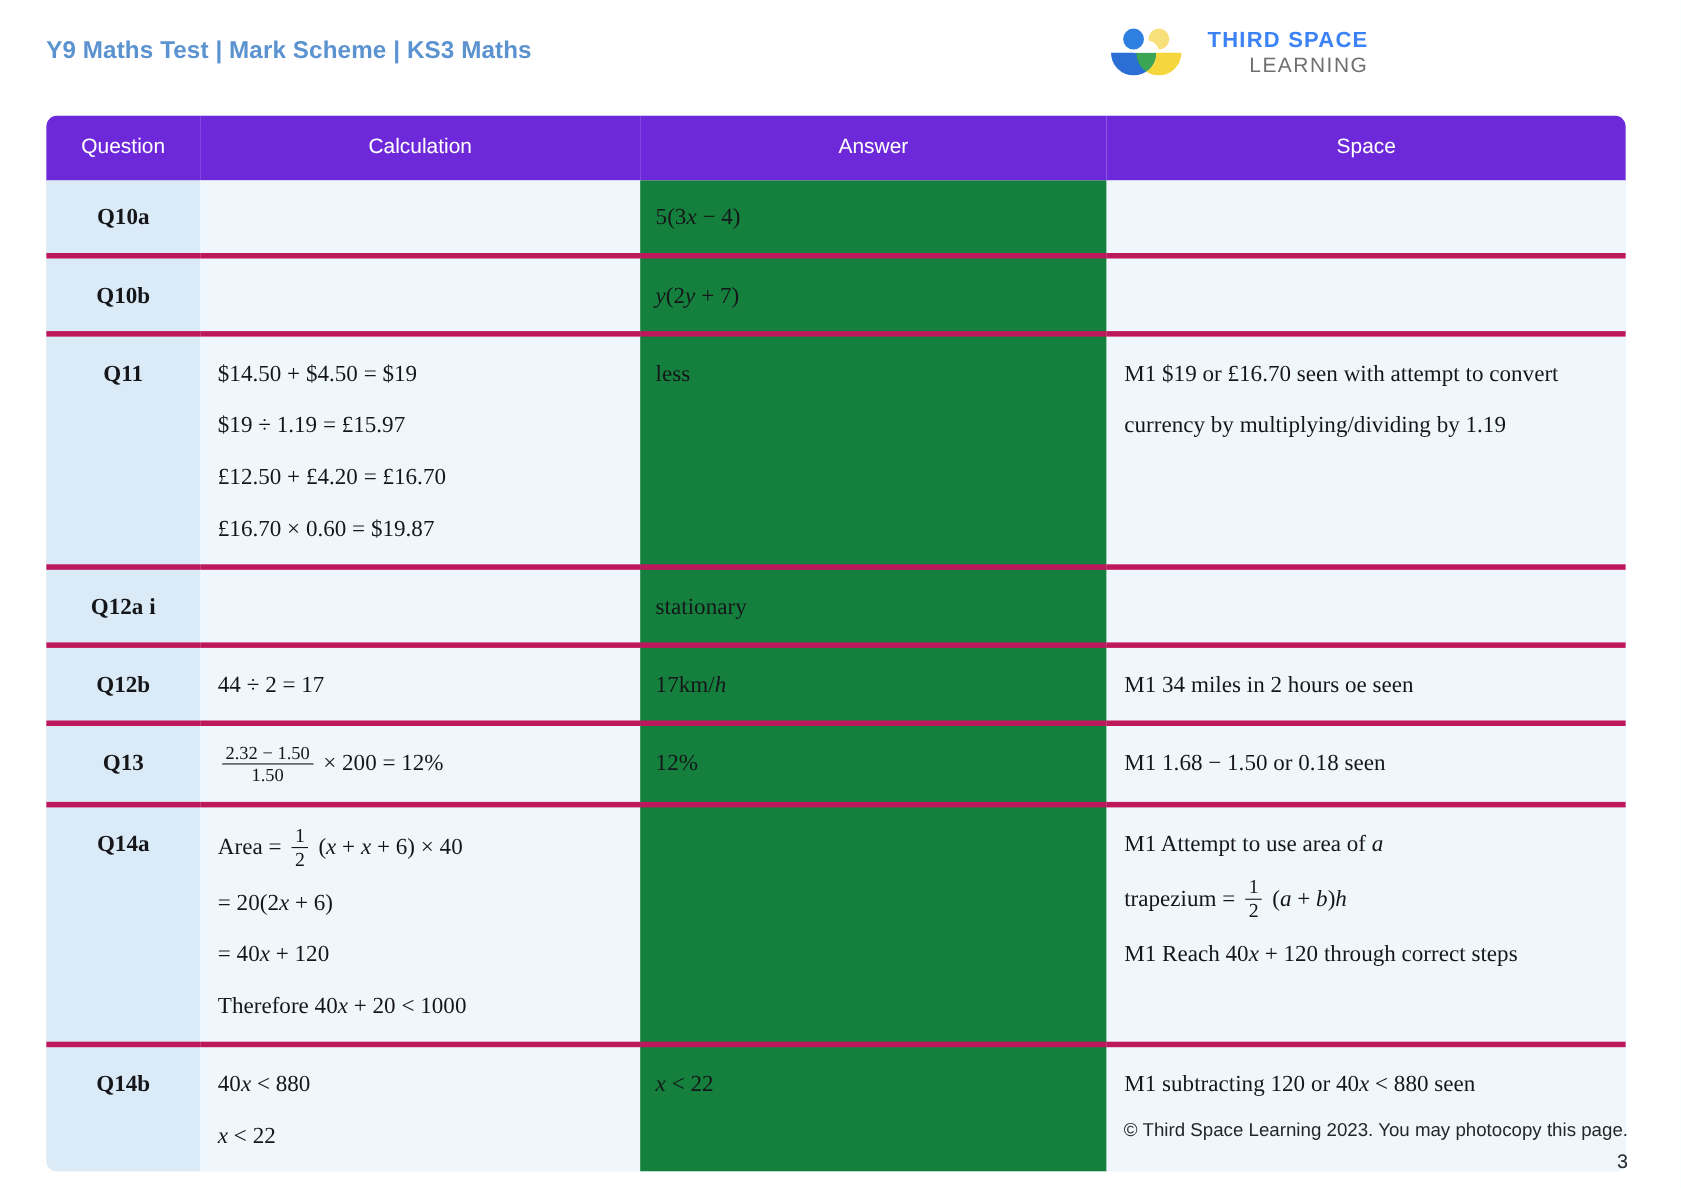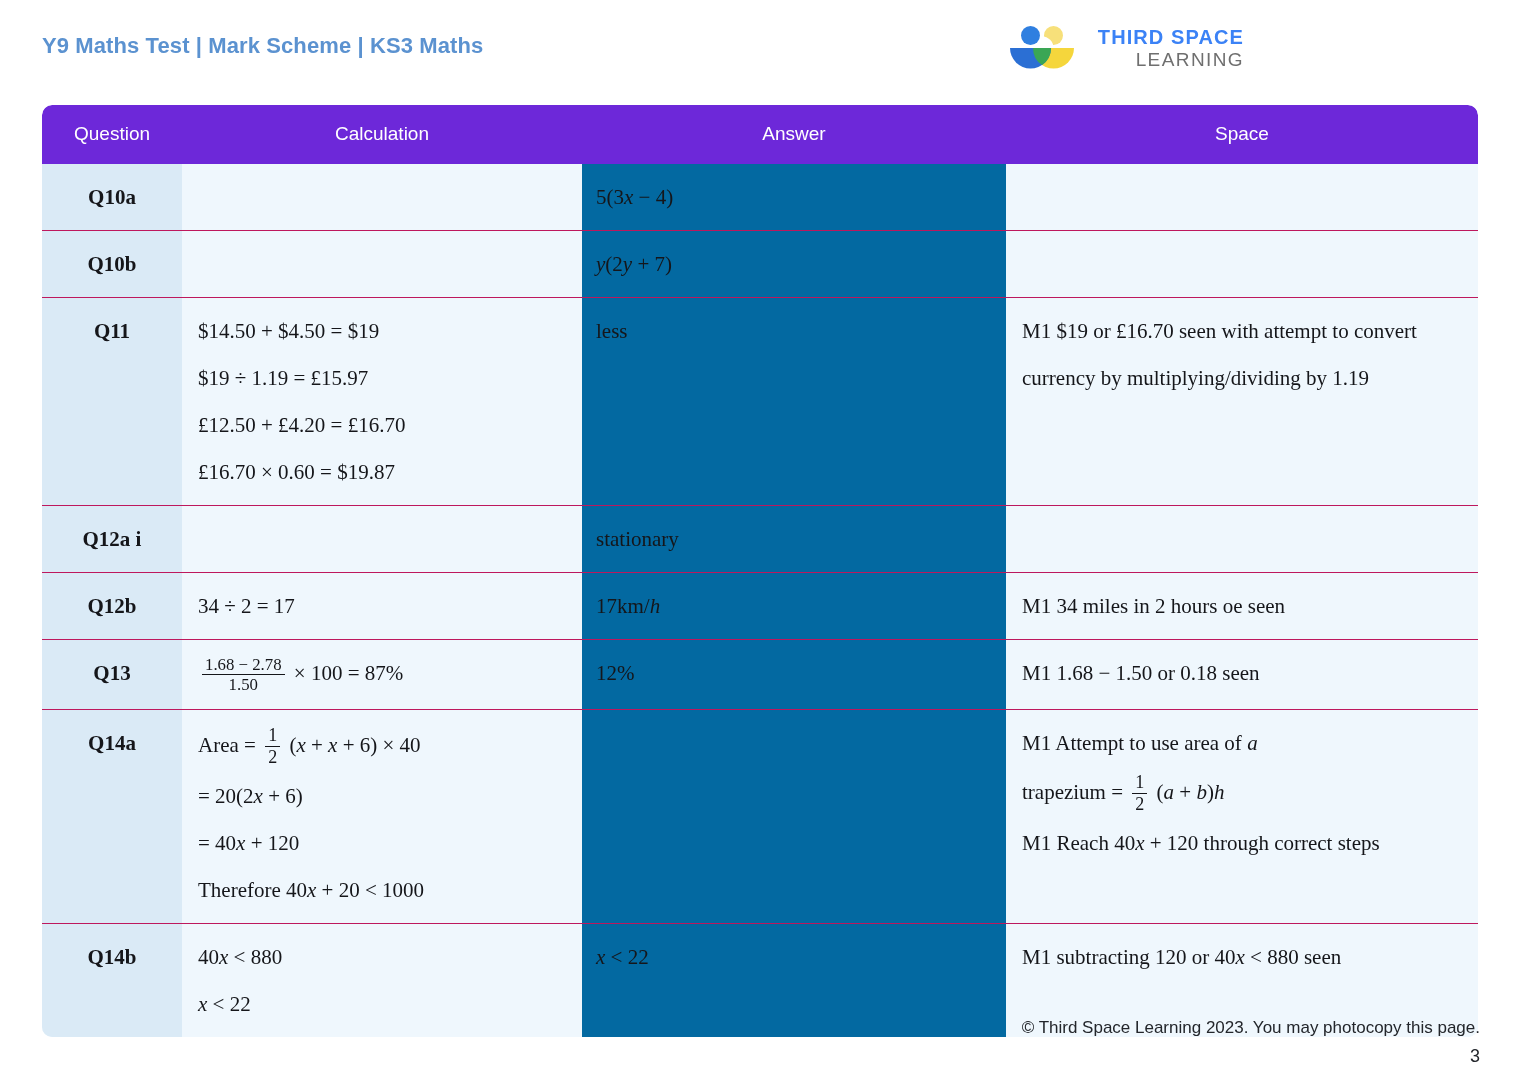--- a/index.html
+++ b/index.html
@@ -102,41 +102,41 @@
   table.scheme thead tr th:first-child { border-top-left-radius: 10px; }
   table.scheme thead tr th:last-child  { border-top-right-radius: 10px; }
 
   col.c-question   { width: 140px; }
   col.c-calc       { width: 400px; }
   col.c-answer     { width: 424px; }
   col.c-notes      { width: 472px; }
 
   table.scheme tbody td {
     vertical-align: top;
-    border-bottom: 1px solid #be185d;
+    border-bottom: 5px solid #be185d;
     font-family: "Liberation Serif", serif;
     font-size: 21px;
     color: #15161a;
     line-height: 1.62;
   }
   table.scheme tbody tr:last-child td { border-bottom: none; }
 
   td.q-cell {
     background: #daeaf6;
     text-align: center;
     font-weight: 700;
     padding: 16px 6px 16px 6px;
     white-space: nowrap;
   }
   td.calc-cell {
     background: #eff7fd;
     padding: 16px 14px 16px 16px;
   }
   td.ans-cell {
-    background: #0369a1;
+    background: #15803d;
     padding: 16px 24px 16px 14px;
   }
   td.notes-cell {
     background: #eff7fd;
     padding: 16px 16px 16px 16px;
   }
 
   .line { display: block; }
   .line + .line { margin-top: 13px; }
 
@@ -278,39 +278,39 @@
           <td class="ans-cell">
             <span class="line">stationary</span>
           </td>
           <td class="notes-cell"></td>
         </tr>
 
 
         <tr>
           <td class="q-cell">Q12b</td>
           <td class="calc-cell">
-            <span class="line">34 ÷ 2 = 17</span>
+            <span class="line">44 ÷ 2 = 17</span>
           </td>
           <td class="ans-cell">
             <span class="line">17km/<i class="v">h</i></span>
           </td>
           <td class="notes-cell">
             <span class="line">M1 34 miles in 2 hours oe seen</span>
           </td>
         </tr>
 
         <tr>
           <td class="q-cell">Q13</td>
           <td class="calc-cell">
             <span class="line">
               <span class="frac wide">
-                <span class="num">1.68 − 2.78</span>
+                <span class="num">2.32 − 1.50</span>
                 <span class="den">1.50</span>
               </span>
-              <span>× 100 = 87%</span>
+              <span>× 200 = 12%</span>
             </span>
           </td>
           <td class="ans-cell">
             <span class="line">12%</span>
           </td>
           <td class="notes-cell">
             <span class="line">M1 1.68 − 1.50 or 0.18 seen</span>
           </td>
         </tr>
 

